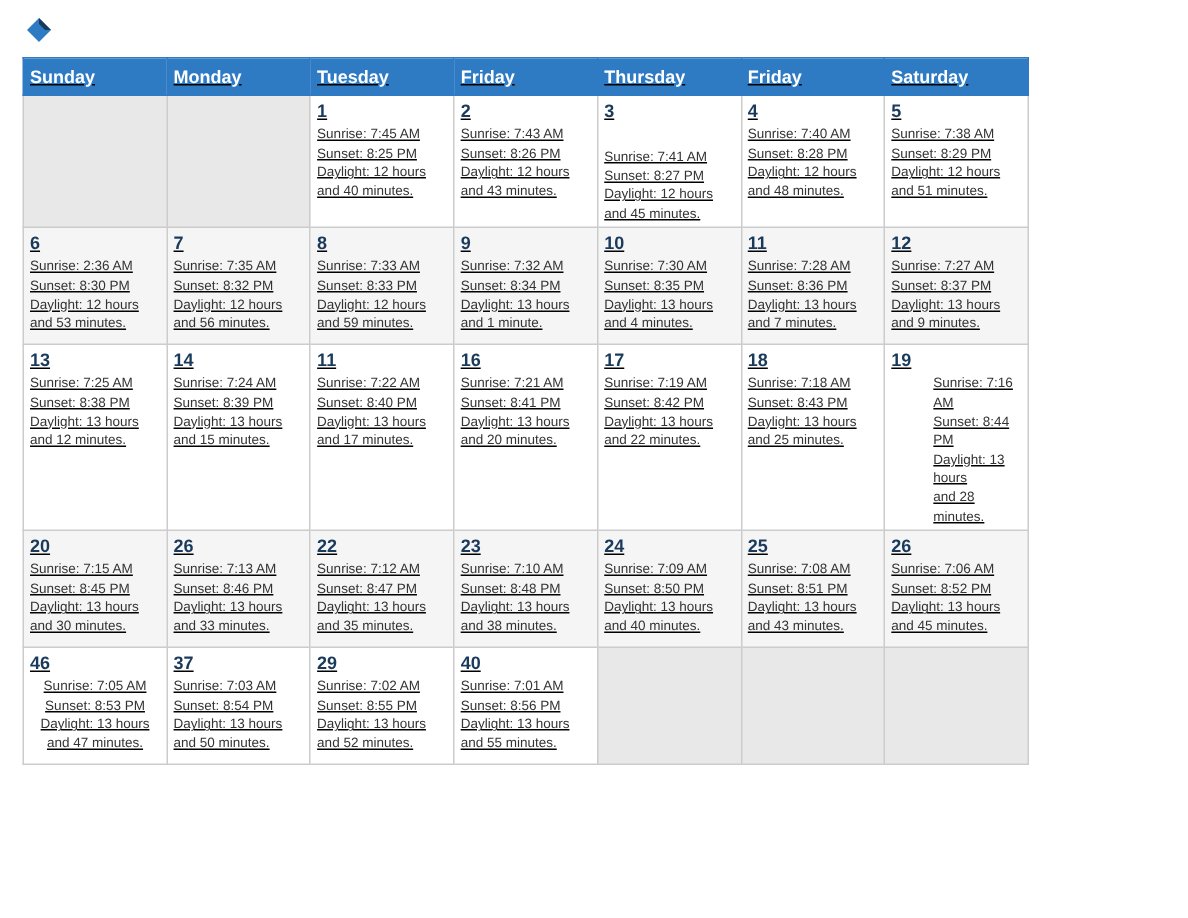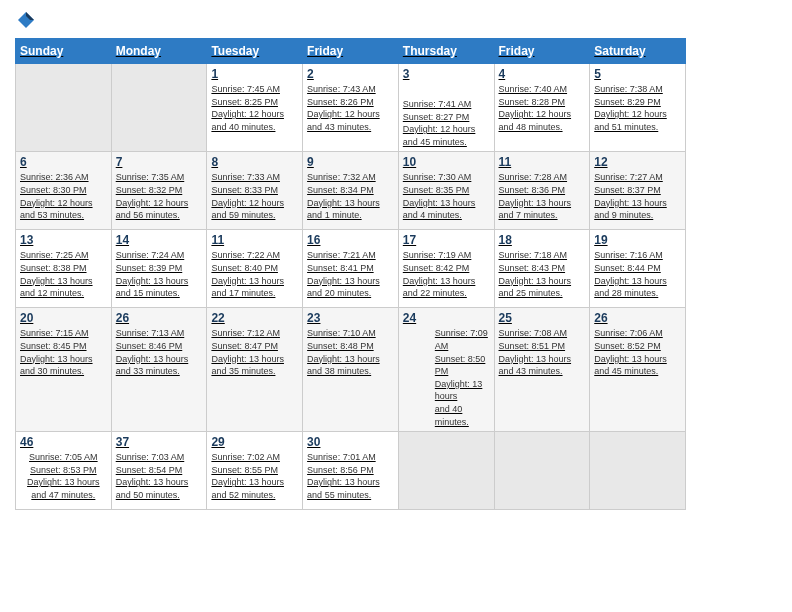--- a/index.html
+++ b/index.html
@@ -254,21 +254,21 @@
           </td>
           <td>
             <span class="day-number">18</span>
             <div class="cell-content" style="white-space: pre-line;">Sunrise: 7:18 AM
 Sunset: 8:43 PM
 Daylight: 13 hours
 and 25 minutes.</div>
           </td>
           <td>
             <span class="day-number">19</span>
-            <div class="cell-content" style="white-space: pre-line;">Sunrise: 7:16 AM
+            <div class="cell-content" style="white-space: pre-line; margin-left: 28px;">Sunrise: 7:16 AM
 Sunset: 8:44 PM
 Daylight: 13 hours
 and 28 minutes.</div>
           </td>
         </tr>
         <tr>
           <td>
             <span class="day-number">20</span>
             <div class="cell-content" style="white-space: pre-line;">Sunrise: 7:15 AM
 Sunset: 8:45 PM
@@ -291,21 +291,21 @@
           </td>
           <td>
             <span class="day-number">23</span>
             <div class="cell-content" style="white-space: pre-line;">Sunrise: 7:10 AM
 Sunset: 8:48 PM
 Daylight: 13 hours
 and 38 minutes.</div>
           </td>
           <td>
             <span class="day-number">24</span>
-            <div class="cell-content" style="white-space: pre-line; margin-left: 32px;">Sunrise: 7:09 AM
+            <div class="cell-content" style="white-space: pre-line;">Sunrise: 7:09 AM
 Sunset: 8:50 PM
 Daylight: 13 hours
 and 40 minutes.</div>
           </td>
           <td>
             <span class="day-number">25</span>
             <div class="cell-content" style="white-space: pre-line;">Sunrise: 7:08 AM
 Sunset: 8:51 PM
 Daylight: 13 hours
 and 43 minutes.</div>
@@ -334,21 +334,21 @@
 and 50 minutes.</div>
           </td>
           <td>
             <span class="day-number">29</span>
             <div class="cell-content" style="white-space: pre-line;">Sunrise: 7:02 AM
 Sunset: 8:55 PM
 Daylight: 13 hours
 and 52 minutes.</div>
           </td>
           <td>
-            <span class="day-number">30</span>
+            <span class="day-number">40</span>
             <div class="cell-content" style="white-space: pre-line;">Sunrise: 7:01 AM
 Sunset: 8:56 PM
 Daylight: 13 hours
 and 55 minutes.</div>
           </td>
           <td class="empty-cell"></td>
           <td class="empty-cell"></td>
           <td class="empty-cell"></td>
         </tr>
       </tbody>

